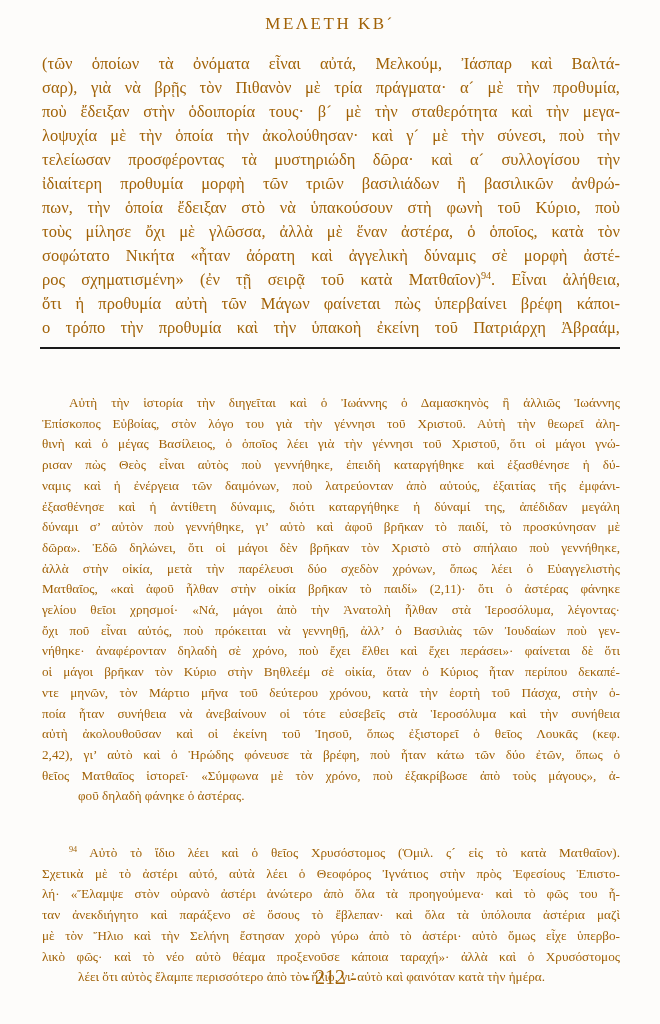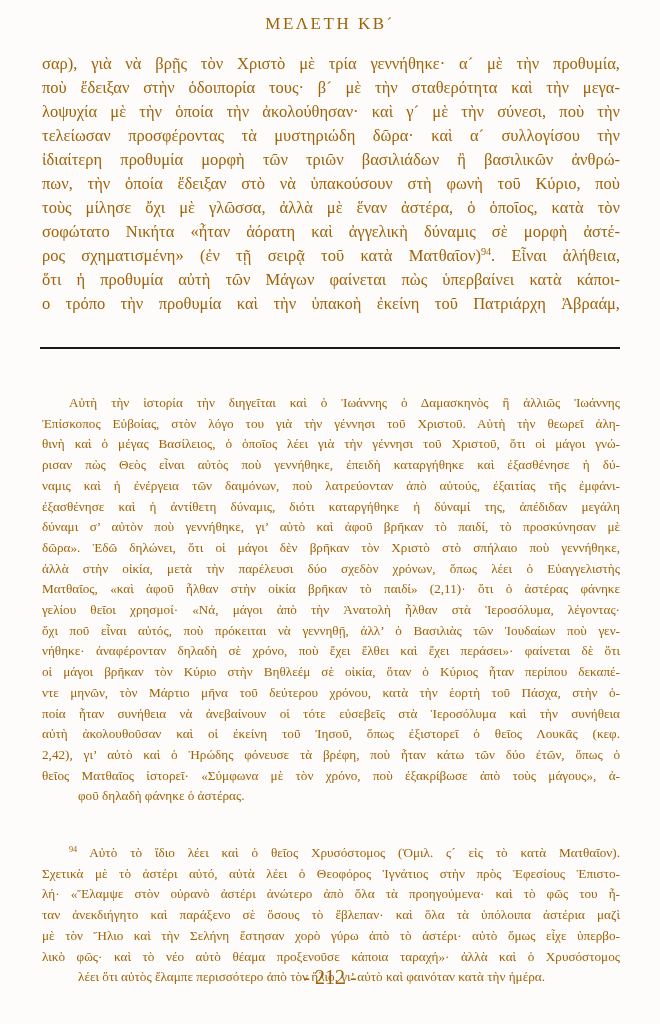--- a/index.html
+++ b/index.html
@@ -55,30 +55,31 @@
   }
 </style>
 </head>
 <body>
 
 <div class="page">
 
   <div class="chapter-heading">ΜΕΛΕΤΗ ΚΒ´</div>
 
   <div class="body-text">
-      <div class="line">σαρ), γιὰ νὰ βρῇς τὸν Χριστὸ μὲ τρία γεννήθηκε· α´ μὲ τὴν προθυμία,</div>
+      <div class="line">(τῶν ὁποίων τὰ ὀνόματα εἶναι αὐτά, Μελκούμ, Ἰάσπαρ καὶ Βαλτά-</div>
+      <div class="line">σαρ), γιὰ νὰ βρῇς τὸν Πιθανὸν μὲ τρία πράγματα· α´ μὲ τὴν προθυμία,</div>
       <div class="line">ποὺ ἔδειξαν στὴν ὁδοιπορία τους· β´ μὲ τὴν σταθερότητα καὶ τὴν μεγα-</div>
       <div class="line">λοψυχία μὲ τὴν ὁποία τὴν ἀκολούθησαν· καὶ γ´ μὲ τὴν σύνεσι, ποὺ τὴν</div>
       <div class="line">τελείωσαν προσφέροντας τὰ μυστηριώδη δῶρα· καὶ α´ συλλογίσου τὴν</div>
       <div class="line">ἰδιαίτερη προθυμία μορφὴ τῶν τριῶν βασιλιάδων ἢ βασιλικῶν ἀνθρώ-</div>
       <div class="line">πων, τὴν ὁποία ἔδειξαν στὸ νὰ ὑπακούσουν στὴ φωνὴ τοῦ Κύριο, ποὺ</div>
       <div class="line">τοὺς μίλησε ὄχι μὲ γλῶσσα, ἀλλὰ μὲ ἕναν ἀστέρα, ὁ ὁποῖος, κατὰ τὸν</div>
       <div class="line">σοφώτατο Νικήτα «ἦταν ἀόρατη καὶ ἀγγελικὴ δύναμις σὲ μορφὴ ἀστέ-</div>
       <div class="line">ρος σχηματισμένη» (ἐν τῇ σειρᾷ τοῦ κατὰ Ματθαῖον)<sup>94</sup>. Εἶναι ἀλήθεια,</div>
-      <div class="line">ὅτι ἡ προθυμία αὐτὴ τῶν Μάγων φαίνεται πὼς ὑπερβαίνει κατὰ κάποι-</div>
+      <div class="line">ὅτι ἡ προθυμία αὐτὴ τῶν Μάγων φαίνεται πὼς ὑπερβαίνει βρέφη κάποι-</div>
       <div class="line">ο τρόπο τὴν προθυμία καὶ τὴν ὑπακοὴ ἐκείνη τοῦ Πατριάρχη Ἀβραάμ,</div>
     </div>
 
   <div class="footnote-separator"></div>
 
   <div class="footnotes">
     <div>
         <div class="line indent">Αὐτὴ τὴν ἱστορία τὴν διηγεῖται καὶ ὁ Ἰωάννης ὁ Δαμασκηνὸς ἢ ἀλλιῶς Ἰωάννης</div>
         <div class="line">Ἐπίσκοπος Εὐβοίας, στὸν λόγο του γιὰ τὴν γέννησι τοῦ Χριστοῦ. Αὐτὴ τὴν θεωρεῖ ἀλη-</div>
         <div class="line">θινὴ καὶ ὁ μέγας Βασίλειος, ὁ ὁποῖος λέει γιὰ τὴν γέννησι τοῦ Χριστοῦ, ὅτι οἱ μάγοι γνώ-</div>

